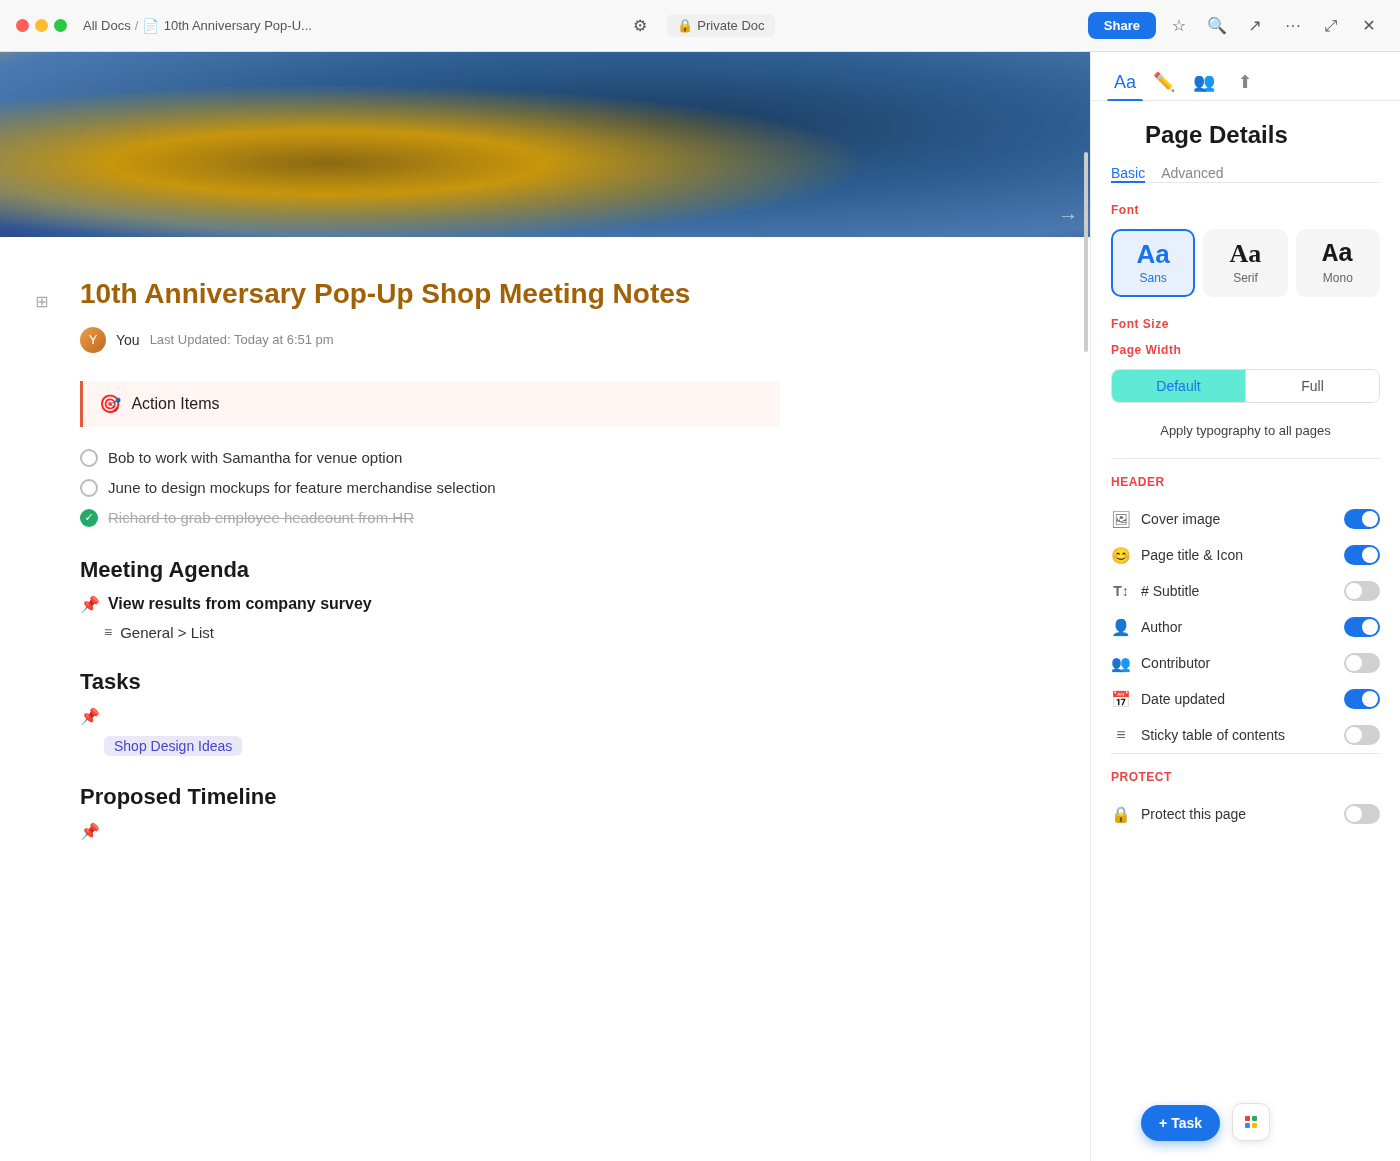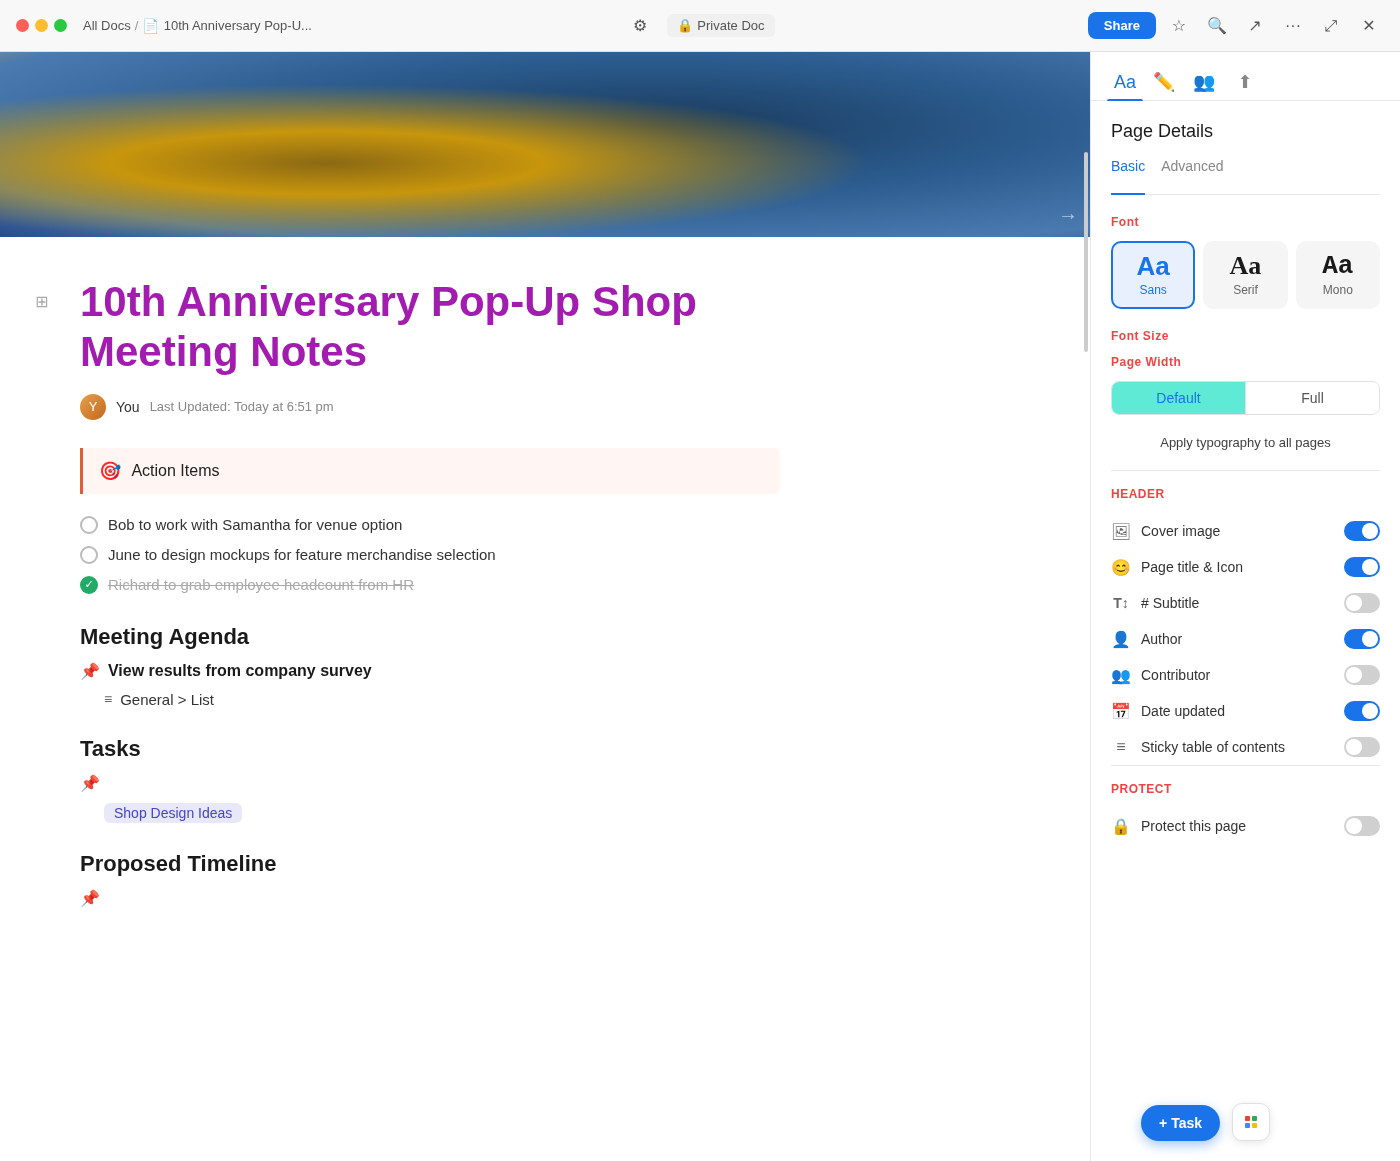--- a/index.html
+++ b/index.html
@@ -88,23 +88,23 @@
       height: 28px;
       display: flex;
       align-items: center;
       justify-content: center;
       color: #aaa;
       cursor: pointer;
       font-size: 16px;
     }
 
     .doc-title {
-      font-size: 42px;
+      font-size: 28px;
       font-weight: 700;
-      color: #a21caf;
+      color: #a16207;
       line-height: 1.2;
       margin-bottom: 16px;
     }
 
     .doc-meta {
       display: flex;
       align-items: center;
       gap: 10px;
       margin-bottom: 28px;
     }
@@ -234,30 +234,31 @@
       bottom: -1px;
       left: 0; right: 0;
       height: 2px;
       background: #1a73e8;
       border-radius: 2px 2px 0 0;
     }
 
     .panel-content { padding: 20px 20px 20px 20px; }
 
     .panel-title {
-      font-size: 18px;
-      font-weight: 400;
+      font-size: 24px;
+      font-weight: 700;
       color: #1a1a1a;
       margin-bottom: 16px;
+      margin-left: 34px;
     }
 
     .sub-tabs { display: flex; gap: 16px; margin-bottom: 20px; border-bottom: 1px solid #e8e8e8; }
     .sub-tab {
       font-size: 14px;
-      padding-bottom: 19px;
+      padding-bottom: 0;
       cursor: pointer;
       color: #888;
     }
     .sub-tab.active { color: #1a73e8; border-bottom: 2px solid #1a73e8; margin-bottom: -1px; font-weight: 500; }
 
     .section-label {
       font-size: 12px;
       font-weight: 600;
       color: #ef4444;
       letter-spacing: 0.5px;

